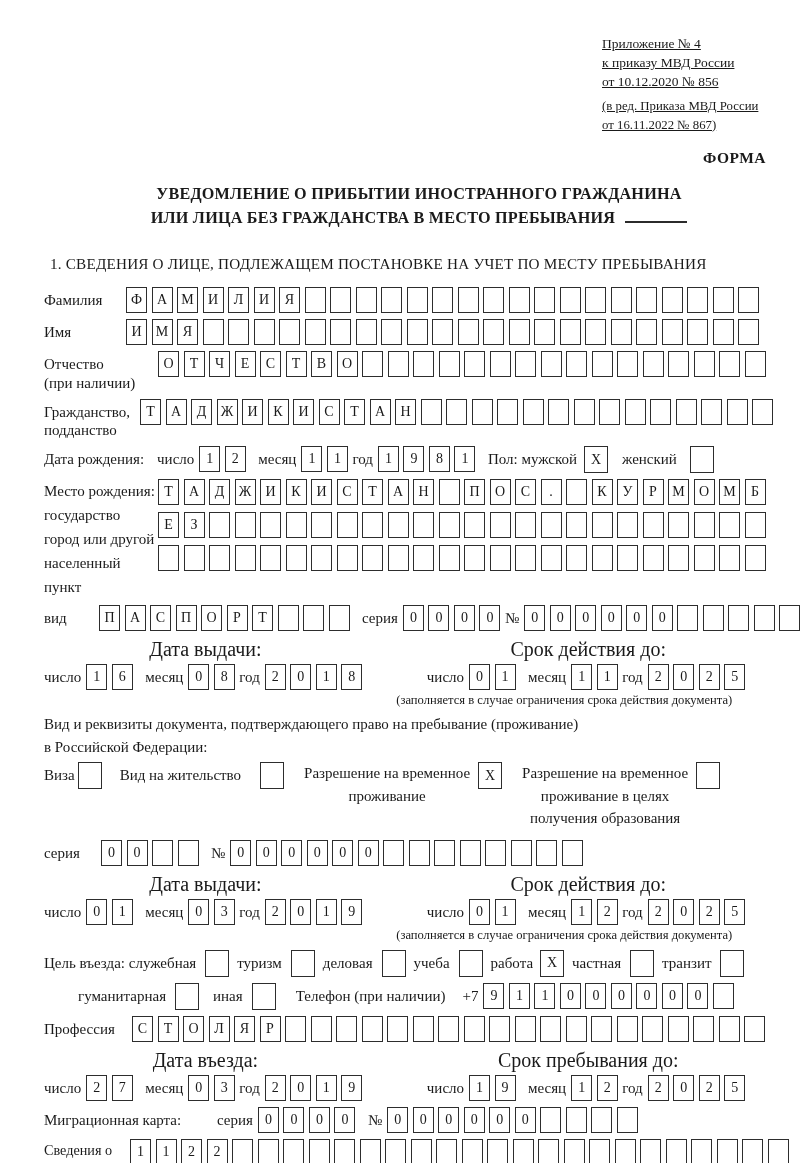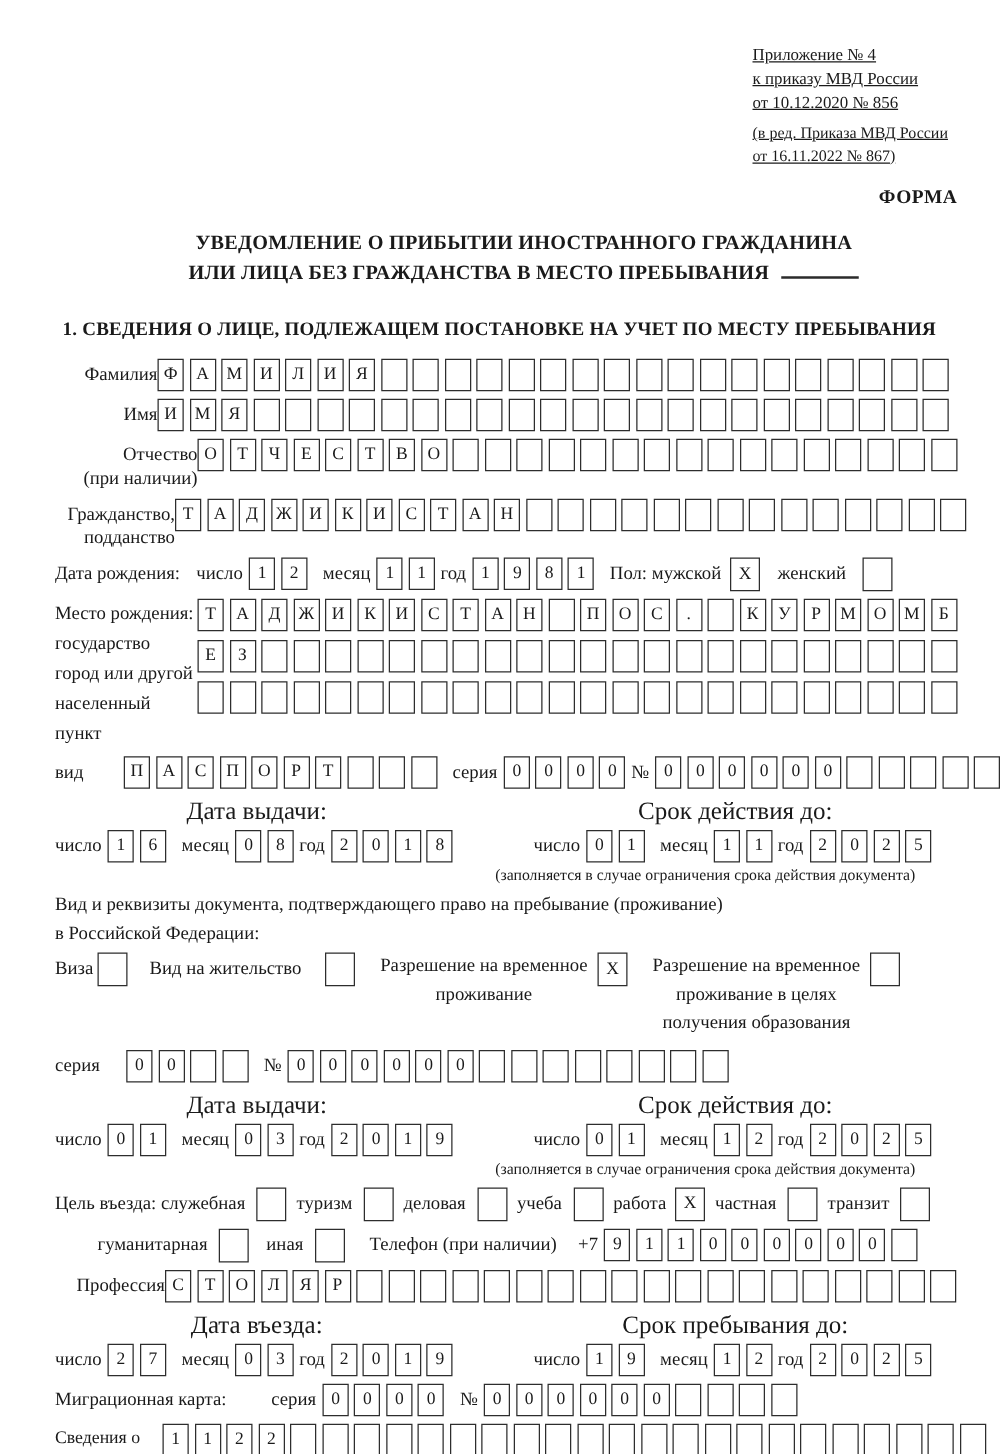--- a/index.html
+++ b/index.html
@@ -9,24 +9,24 @@
     padding:34px 6px 18px 44px;
     font-family:"Liberation Serif","DejaVu Serif",serif;
     font-size:15px;line-height:1.25;
   }
   
   .appendix{margin-left:auto;width:192px;font-size:13.5px;line-height:1.42;text-decoration:underline;}
   .appendix .ed{margin-top:6px;font-size:12.8px;}
   .forma{ text-align:right;padding-right:28px;font-weight:bold;font-size:15.5px;margin-top:14px;letter-spacing:.5px;}
   .title{ text-align:center;font-weight:bold;font-size:16.2px;margin-top:16px;line-height:1.45;letter-spacing:.2px;}
   .blank-line{display:inline-block;width:62px;border-bottom:2px solid #2b2b2b;height:14px;margin-left:10px;}
-  .section{ font-weight:bold;font-size:15.2px;margin:24px 0 14px 6px;letter-spacing:.2px;}
+  .section{ font-weight:normal;font-size:15.2px;margin:24px 0 14px 6px;letter-spacing:.2px;}
   
   .row{display:flex;align-items:flex-start;margin-bottom:6px;}
-  .lbl{flex:0 0 auto;padding-top:4px;text-align:right;}
+  .lbl{flex:0 0 auto;padding-top:4px;}
   .w82{width:82px;}  .w94{width:96px;}  .w112{width:114px;}
   .cells{display:inline-flex;flex:0 0 auto;}
   .cell{
     display:inline-flex;align-items:center;justify-content:center;
     width:21px;height:26px;box-sizing:border-box;border:1.6px solid #2d2d2d;
     margin-right:4.5px;font-size:14px;background:#fff;
   }
   .cbwrap .cell{width:24px;height:27px;margin-right:0;}
   .cbwrap{display:inline-flex;flex:0 0 auto;margin-left:8px;padding-top:0;}
   .sl{flex:0 0 auto;padding-top:4px;margin-right:5px;font-family:Liberation Serif, serif;}

